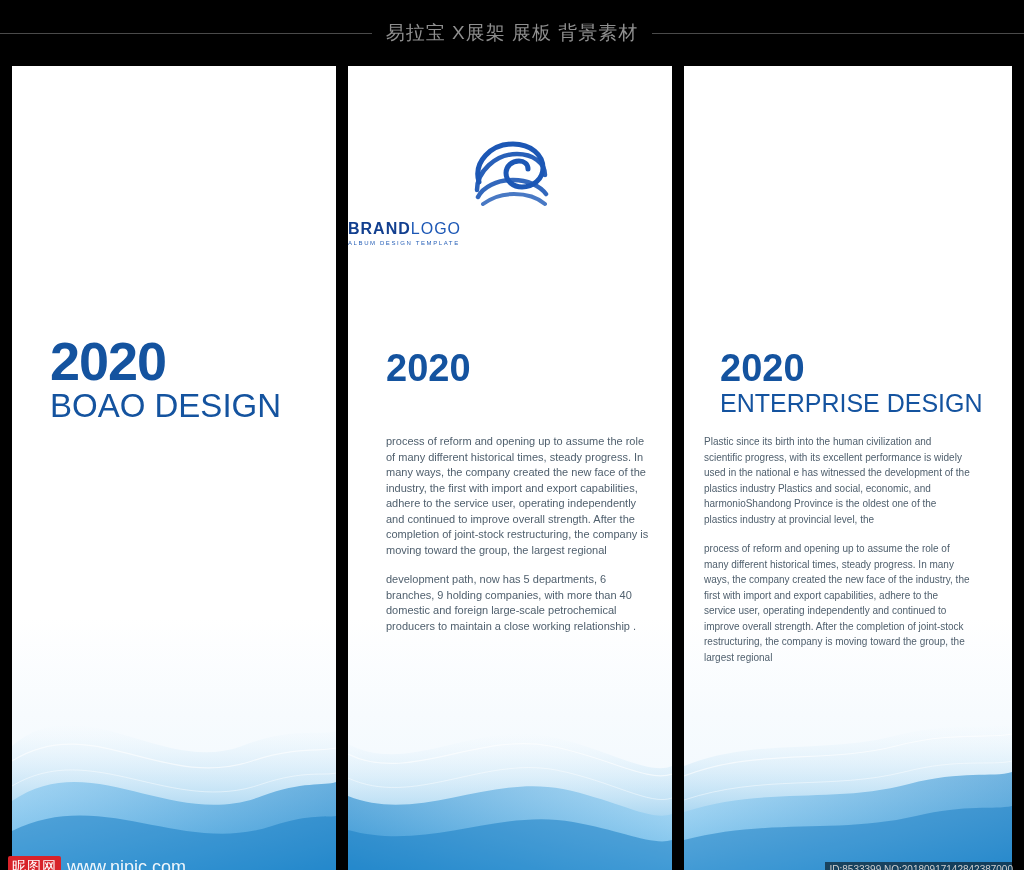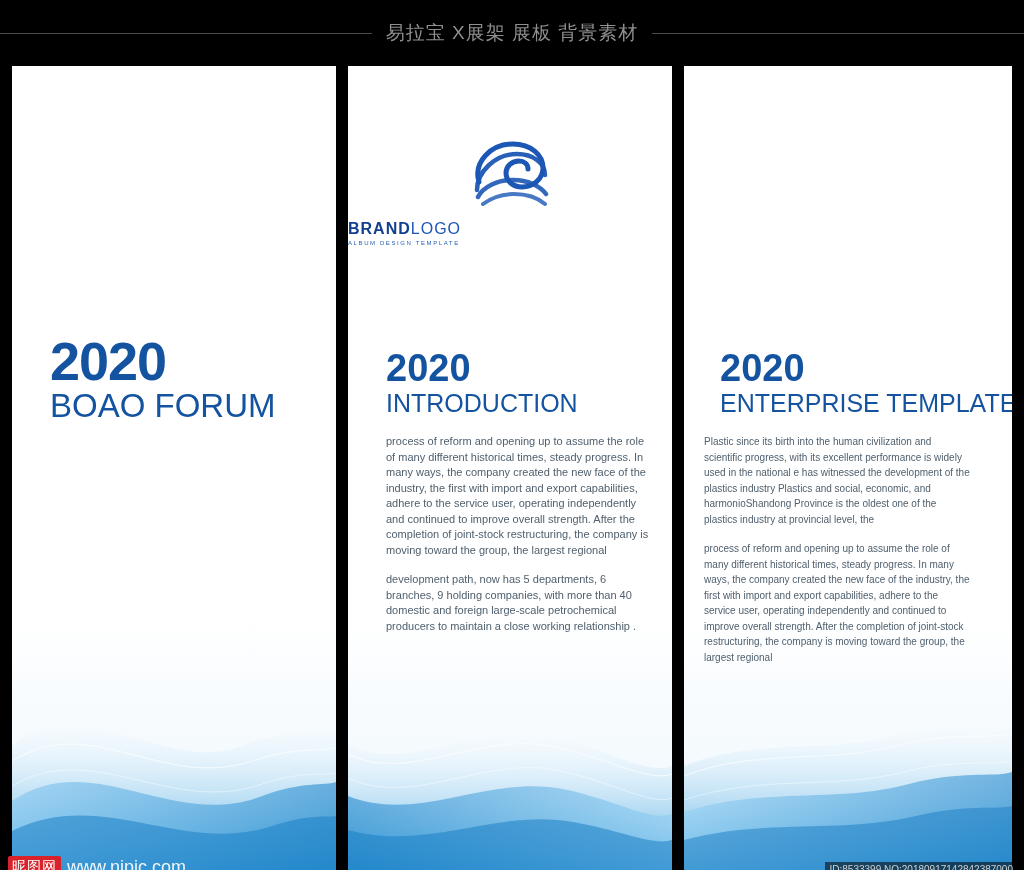--- a/index.html
+++ b/index.html
@@ -198,21 +198,21 @@
     <div class="rule"></div>
     <div class="title">易拉宝 X展架 展板 背景素材</div>
     <div class="rule"></div>
   </div>
 
   <div class="panels">
 
     <div class="panel" id="panel-1">
       <div class="panel-inner">
         <div class="year">2020</div>
-        <div class="heading">BOAO FORUM</div>
+        <div class="heading">BOAO DESIGN</div>
         <div class="waves">
           <svg viewBox="0 0 324 250" preserveAspectRatio="none" aria-hidden="true">
             <defs>
               <linearGradient id="g1a" x1="0" y1="0" x2="0" y2="1">
                 <stop offset="0%" stop-color="#cfe9fa" stop-opacity="0"></stop>
                 <stop offset="100%" stop-color="#2e9ada" stop-opacity="0.95"></stop>
               </linearGradient>
               <linearGradient id="g1b" x1="0" y1="0" x2="1" y2="0">
                 <stop offset="0%" stop-color="#7ec4ef" stop-opacity="0.85"></stop>
                 <stop offset="100%" stop-color="#1e86cc" stop-opacity="0.9"></stop>
@@ -240,21 +240,20 @@
               <path d="M16,68 C24,62 35,58 47,58 C60,58 71,62 78,68" stroke-width="4" opacity="0.8"></path>
             </g>
           </svg>
           <div class="logo-name">
             <span>BRAND</span><span class="light">LOGO</span>
           </div>
           <div class="logo-sub">ALBUM DESIGN TEMPLATE</div>
         </div>
 
         <div class="year">2020</div>
-        <div class="heading">INTRODUCTION</div>
         <div class="body">
           <p>process of reform and opening up to assume the role of many different historical times, steady progress. In many ways, the company created the new face of the industry, the first with import and export capabilities, adhere to the service user, operating independently and continued to improve overall strength. After the completion of joint-stock restructuring, the company is moving toward the group, the largest regional</p>
           <p>development path, now has 5 departments, 6 branches, 9 holding companies, with more than 40 domestic and foreign large-scale  petrochemical producers to maintain a close working relationship .</p>
         </div>
 
         <div class="waves">
           <svg viewBox="0 0 324 250" preserveAspectRatio="none" aria-hidden="true">
             <defs>
               <linearGradient id="g2a" x1="0" y1="0" x2="0" y2="1">
                 <stop offset="0%" stop-color="#d6edfb" stop-opacity="0"></stop>
@@ -271,21 +270,21 @@
             <path d="M0,128 C60,158 130,106 202,120 C260,131 300,157 324,148" fill="none" stroke="#ffffff" stroke-opacity="0.6" stroke-width="1.2"></path>
             <path d="M0,152 C65,182 135,130 208,144 C264,155 302,180 324,172" fill="none" stroke="#ffffff" stroke-opacity="0.45" stroke-width="1"></path>
           </svg>
         </div>
       </div>
     </div>
 
     <div class="panel" id="panel-3">
       <div class="panel-inner">
         <div class="year">2020</div>
-        <div class="heading">ENTERPRISE TEMPLATE</div>
+        <div class="heading">ENTERPRISE DESIGN</div>
         <div class="body">
           <p>Plastic since its birth into the human civilization and scientific progress, with its excellent performance is widely used in the national e has witnessed the development of the plastics industry Plastics and social, economic, and harmonioShandong Province is the oldest one of the plastics industry at provincial level, the</p>
           <p>process of reform and opening up to assume the role of many different historical times, steady progress. In many ways, the company created the new face of the industry, the first with import and export capabilities, adhere to the service user, operating independently and continued to improve overall strength. After the completion of joint-stock restructuring, the company is moving toward the group, the largest regional</p>
         </div>
         <div class="waves">
           <svg viewBox="0 0 328 250" preserveAspectRatio="none" aria-hidden="true">
             <defs>
               <linearGradient id="g3a" x1="0" y1="0" x2="0" y2="1">
                 <stop offset="0%" stop-color="#d6edfb" stop-opacity="0"></stop>
                 <stop offset="100%" stop-color="#2e9ada" stop-opacity="0.95"></stop>

